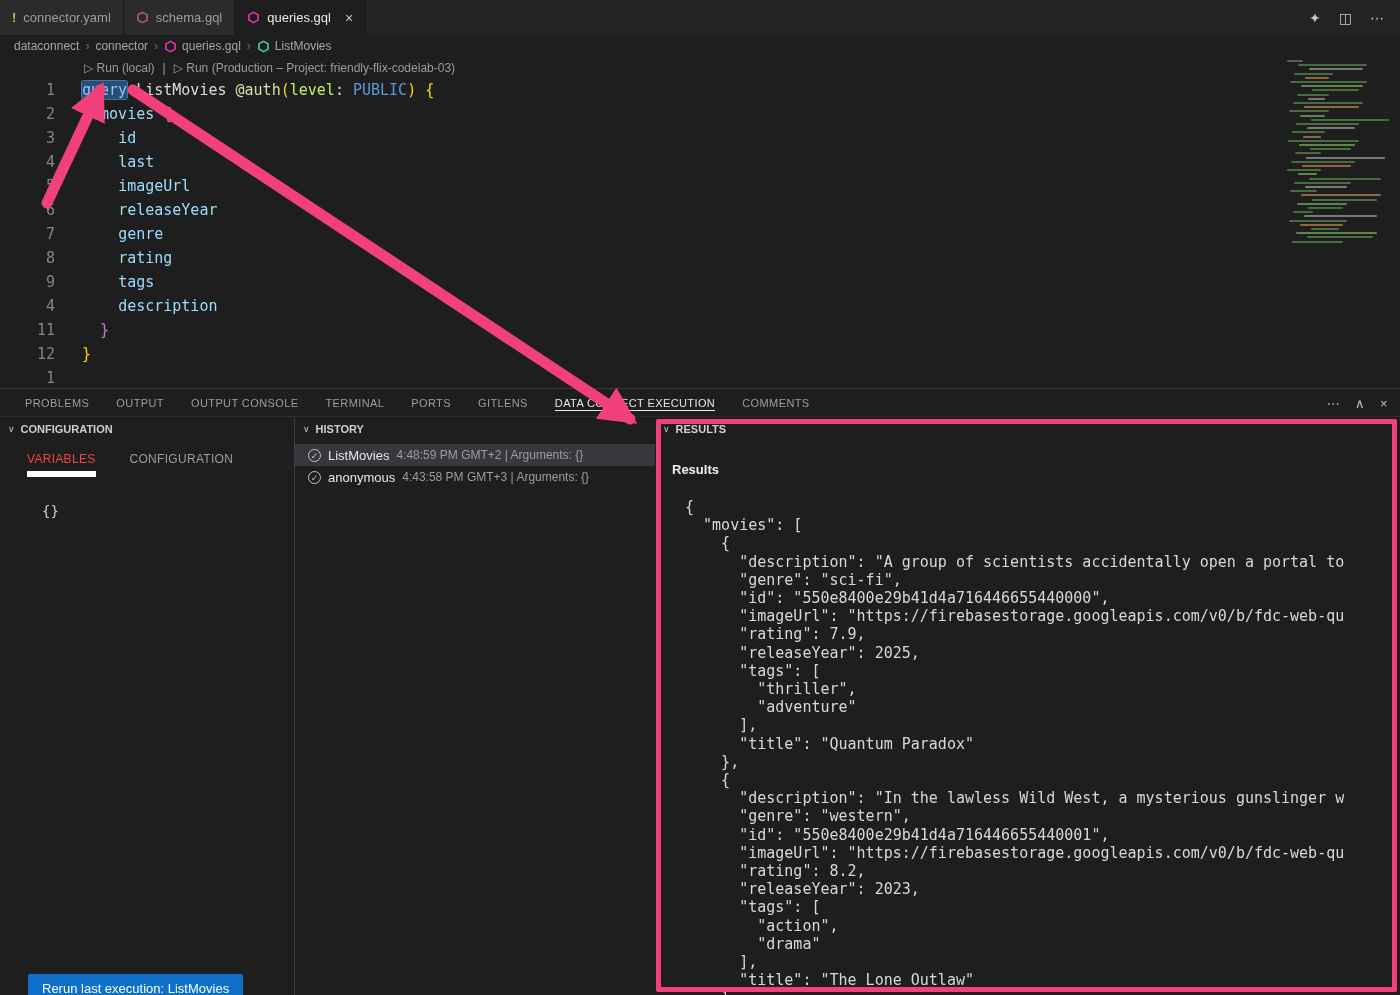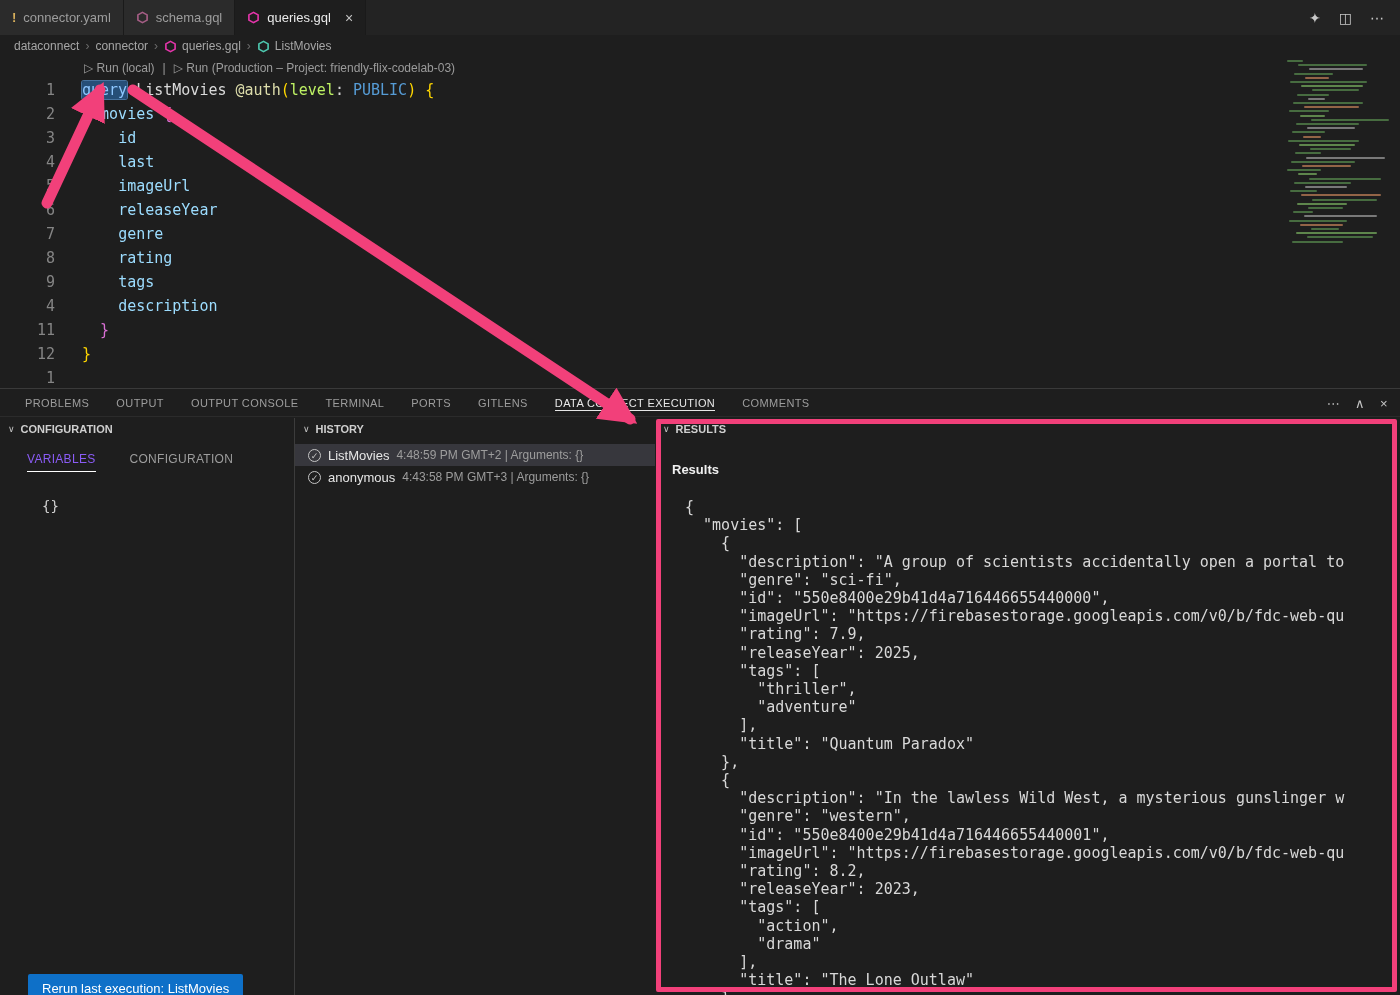--- a/index.html
+++ b/index.html
@@ -53,21 +53,21 @@
   .panel-actions span{cursor:pointer}
   .panel-body{position:absolute;top:29px;left:0;right:0;bottom:0;display:flex}
   .col-config{width:295px;flex:none;border-right:1px solid #3c3c3c;position:relative}
   .col-history{width:360px;flex:none;position:relative}
   .col-results{flex:1;position:relative;overflow:hidden}
   .sec-header{height:22px;display:flex;align-items:center;gap:6px;padding-left:8px;font-size:11px;font-weight:bold;color:#cfcfcf}
   .chev{font-size:9px;font-weight:normal;color:#c5c5c5}
 
   .config-tabs{display:flex;gap:34px;margin:12px 0 0 27px;font-size:12px;letter-spacing:.3px;color:#9d9d9d}
   .ctab{cursor:pointer;padding-bottom:5px}
-  .ctab.active{color:#8b5cf6;border-bottom:1px solid #ffffff}
+  .ctab.active{color:#ef4444;border-bottom:6px solid #ffffff}
   .config-value{margin:26px 0 0 42px;font-family:"DejaVu Sans Mono","Liberation Mono",monospace;font-size:14px;color:#cfcfcf}
 
   .hist-list{margin-top:4px}
   .hist-row{height:22px;display:flex;align-items:center;gap:7px;padding-left:13px;font-size:13px;color:#e6e6e6;cursor:pointer;white-space:nowrap}
   .hist-row.selected{background:#37373d}
   .hist-check{width:13px;height:13px;flex:none;border:1px solid #c5c5c5;border-radius:50%;font-size:9px;line-height:12px;text-align:center;color:#c5c5c5}
   .hist-meta{color:#9d9d9d;font-size:12px}
 
   .results-title{position:absolute;top:44px;left:17px;font-size:13px;font-weight:bold;color:#f0f0f0}
   .results-pre{position:absolute;top:80px;left:30px;right:4px;bottom:0;margin:0;font-family:"DejaVu Sans Mono","Liberation Mono",monospace;font-size:15px;line-height:18.2px;color:#d8d8d8;white-space:pre;overflow:hidden}

